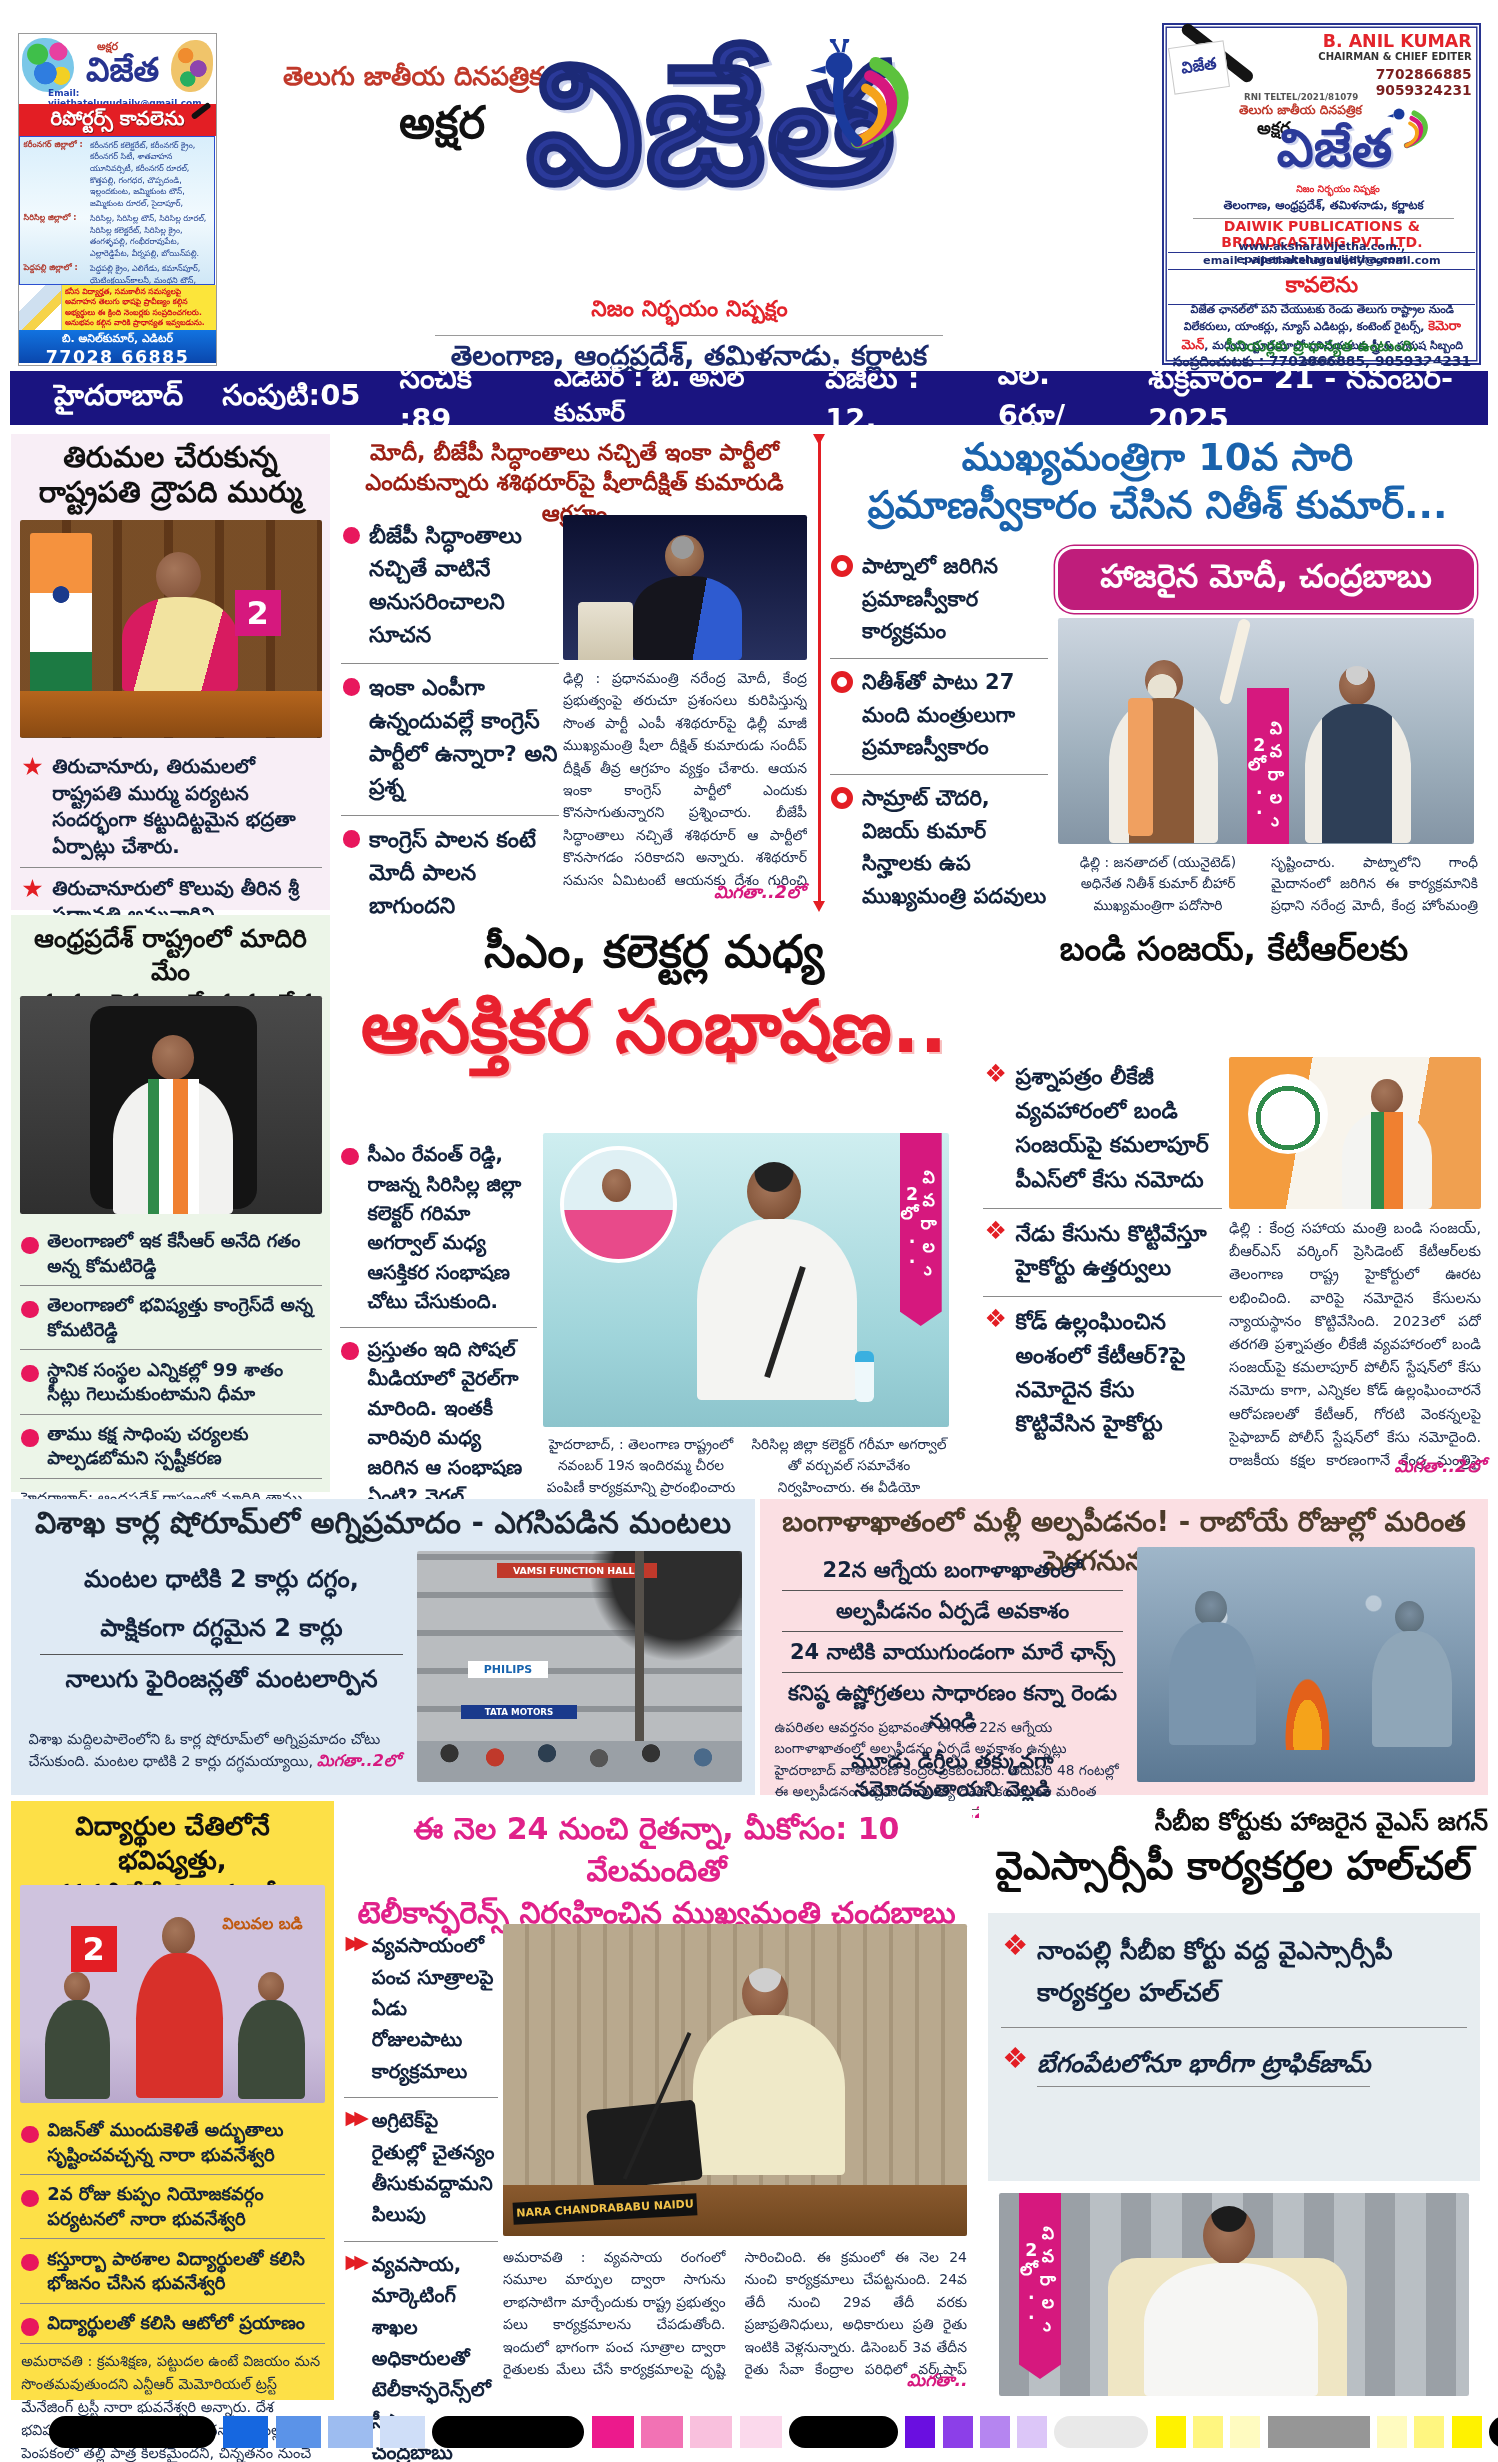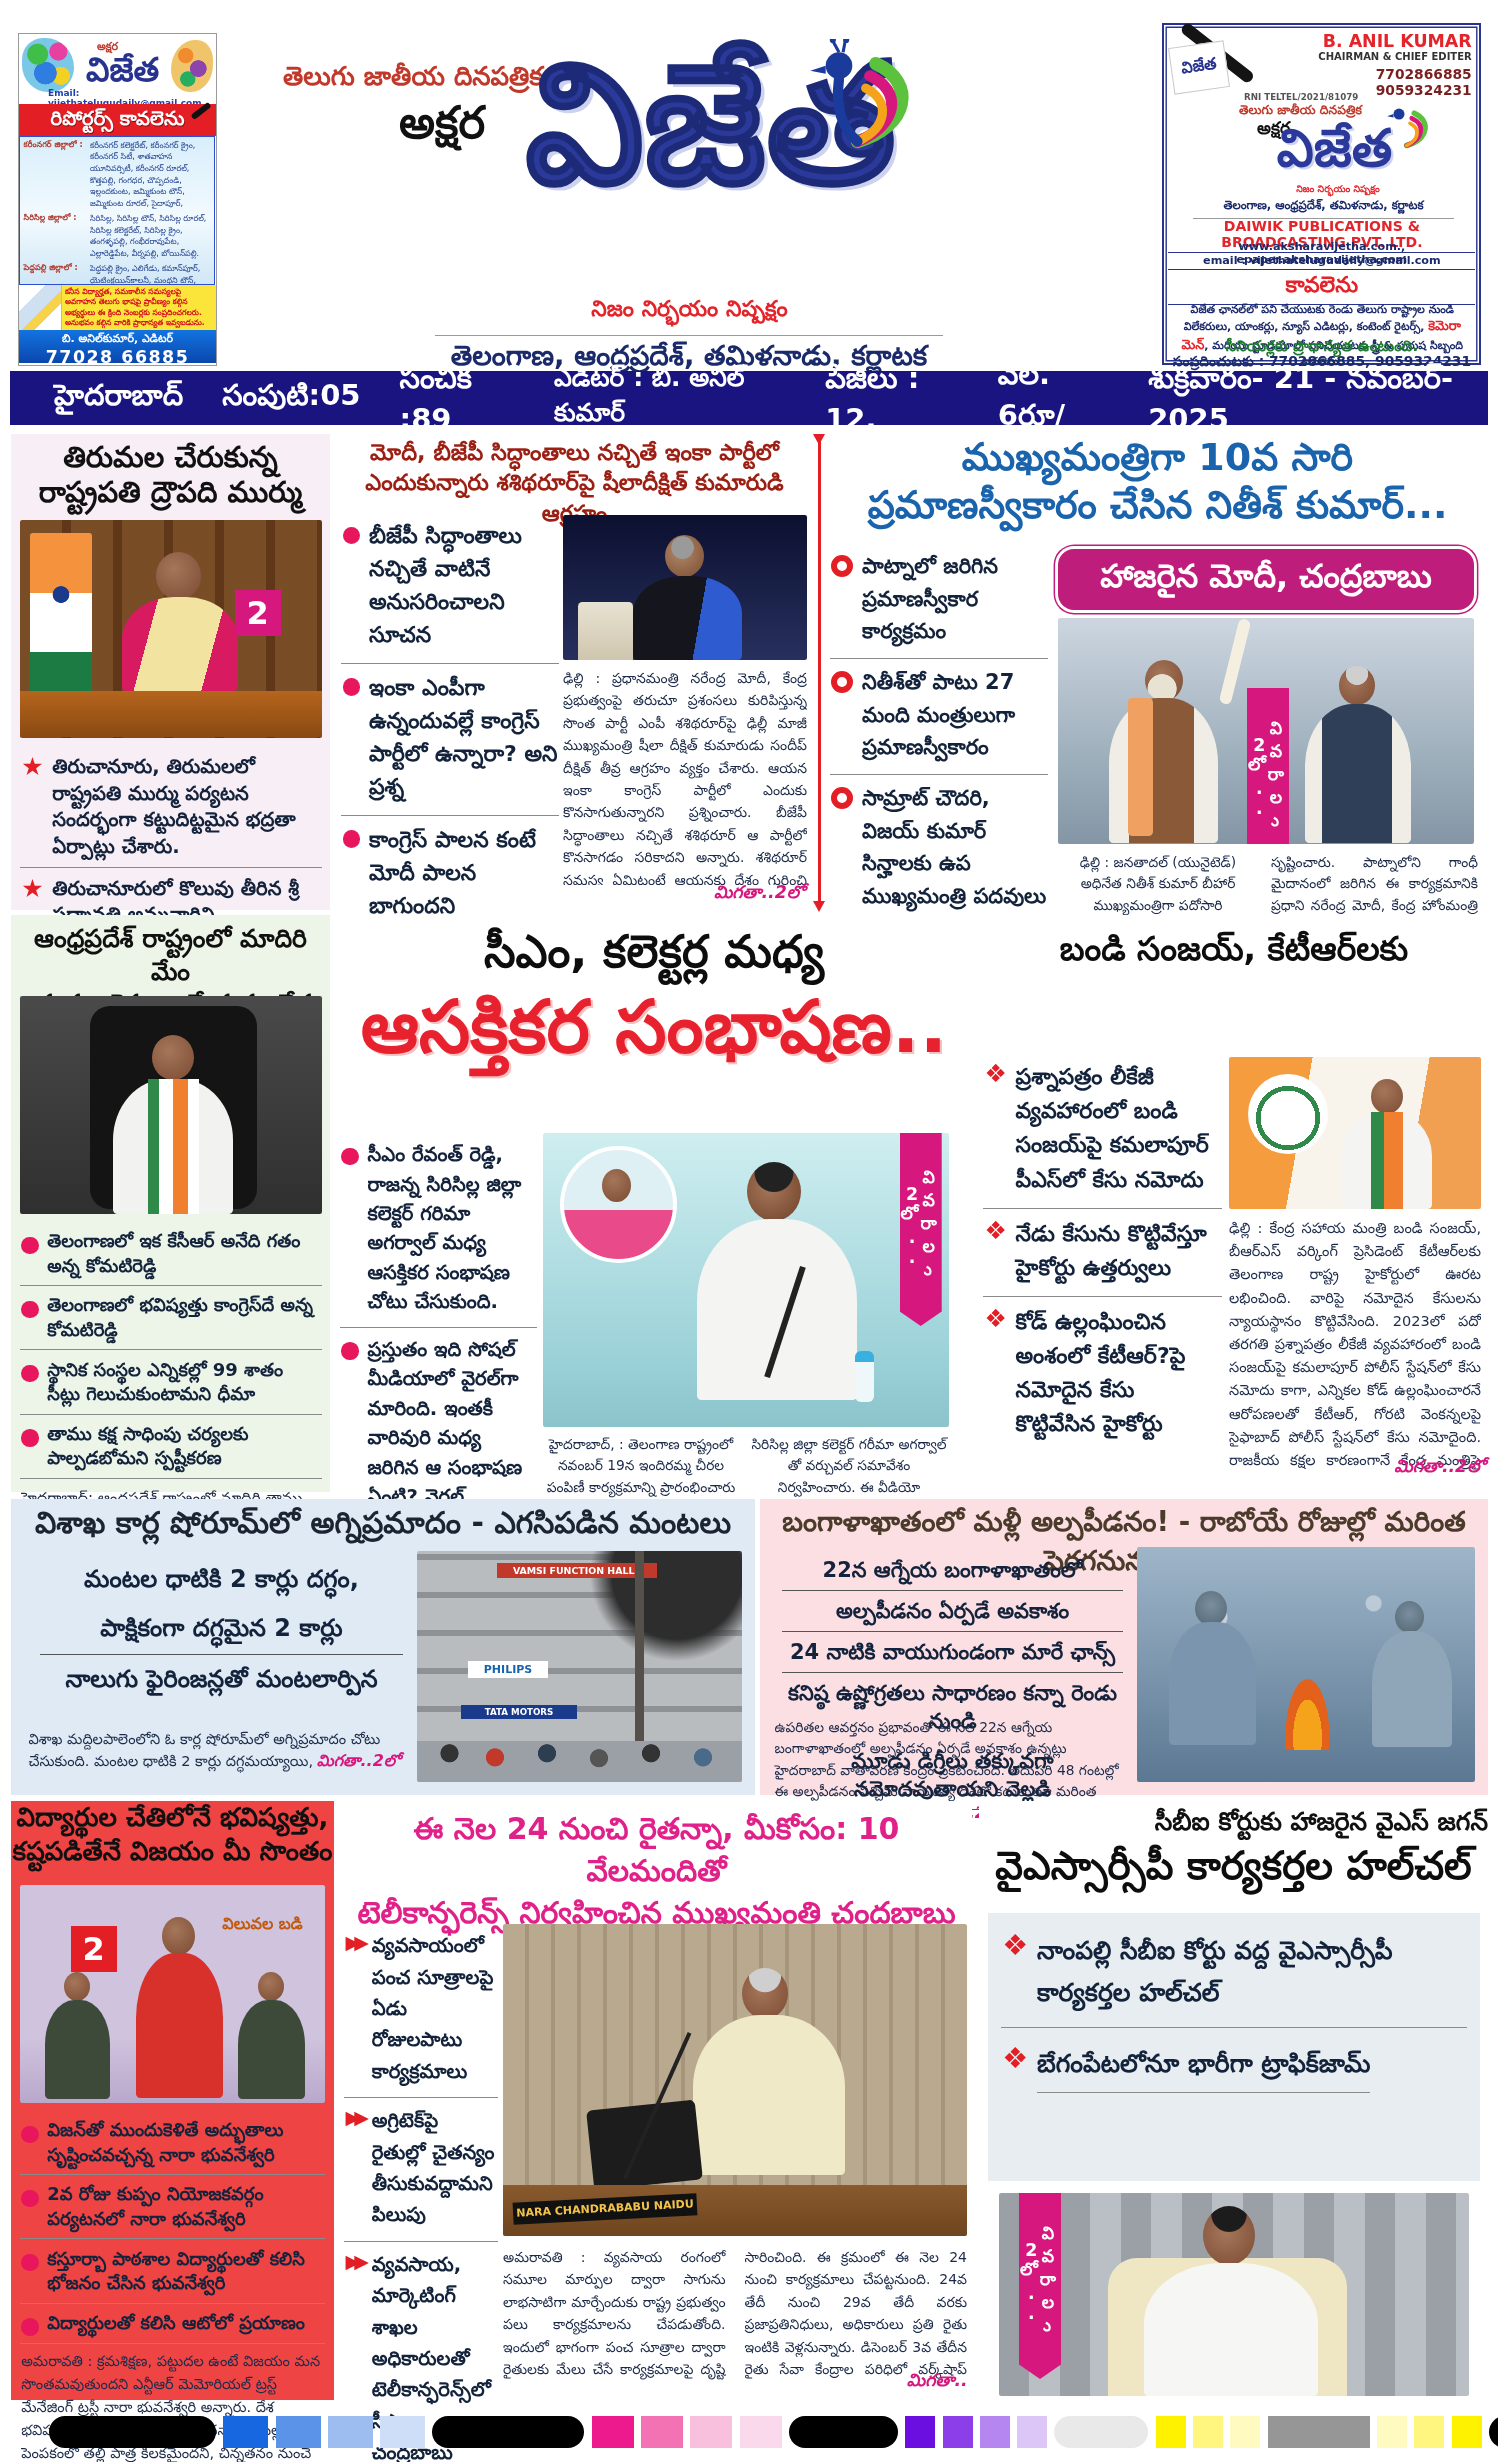--- a/index.html
+++ b/index.html
@@ -349,21 +349,21 @@
     </div>
     <div class="photo" style="left:377px;top:48px;width:338px;height:235px;background:radial-gradient(circle at 24% 30%,rgba(255,255,255,.5) 0 8.7px,transparent 10px),radial-gradient(circle at 70% 24%,rgba(255,255,255,.4) 0 7.3px,transparent 8.7px),linear-gradient(180deg,#9fb6c9,#5b7893);">
       <div style="position:absolute;left:145px;top:123px;width:51px;height:80px;background:radial-gradient(ellipse at 50% 85%,#f5a31a 0 40%,#e3611a 40% 60%,transparent 62%),radial-gradient(ellipse at 50% 55%,#ffd24a 0 26%,transparent 30%);"></div>
       <div class="head" style="left:58px;top:44px;width:32px;height:35px;background:radial-gradient(circle at 50% 40%,#7a8ea0,#54656f);"></div>
       <div class="torso" style="left:32px;top:75px;width:87px;height:123px;background:#7a95ad;"></div>
       <div class="head" style="left:258px;top:54px;width:29px;height:32px;background:radial-gradient(circle at 50% 40%,#7a8ea0,#54656f);"></div>
       <div class="torso" style="left:235px;top:84px;width:80px;height:116px;background:#8fa6b8;"></div>
     </div>
   </div>
 
-  <div class="abs" style="left:11px;top:1801px;width:323px;height:599px;background:#ef4444;padding:0;box-sizing:border-box;">
+  <div class="abs" style="left:11px;top:1801px;width:323px;height:599px;background:#fde047;padding:9px;box-sizing:border-box;">
     <div style="text-align:center;font-size:26px;font-weight:bold;color:#111;line-height:1.3;">విద్యార్థుల చేతిలోనే భవిష్యత్తు,</div>
     <div style="text-align:center;font-size:26px;font-weight:bold;color:#111;line-height:1.3;">కష్టపడితేనే విజయం మీ సొంతం</div>
     <div class="photo" style="left:8.7px;top:84px;width:305px;height:218px;background:linear-gradient(180deg,#cfc3de 0 70%,#b9a8cc);">
       <div style="position:absolute;right:22px;top:29px;color:#c05a10;font-weight:bold;font-size:16px;">విలువల బడి</div>
       <div class="badge2" style="left:51px;top:41px;">2</div>
       <div class="head" style="left:142px;top:32px;width:33px;height:38px;"></div>
       <div class="torso" style="left:116px;top:68px;width:87px;height:145px;background:#d8302a;"></div>
       <div class="head" style="left:44px;top:87px;width:26px;height:29px;"></div>
       <div class="torso" style="left:25px;top:115px;width:65px;height:99px;background:#3d4a3a;"></div>
       <div class="head" style="left:238px;top:87px;width:26px;height:29px;"></div>
@@ -425,21 +425,21 @@
   <div class="abs" style="left:979px;top:1801px;width:509px;height:599px;background:#fff;">
     <div style="text-align:right;font-size:25px;font-weight:bold;color:#111;margin-top:5.8px;">సీబీఐ కోర్టుకు హాజరైన వైఎస్ జగన్</div>
     <div style="text-align:center;font-size:39px;font-weight:bold;color:#0d0d0d;line-height:1.25;">వైఎస్సార్సీపీ కార్యకర్తల హల్‌చల్</div>
     <div style="position:absolute;left:8.7px;top:112px;width:492px;height:268px;background:#e7edf0;padding:10px 13px;box-sizing:border-box;">
       <div class="bul" style="border-bottom:1.5px solid #8a8a8a;padding-bottom:14.5px;">
         <span class="dia" style="font-size:29px;">❖</span>
         <span class="btext" style="font-size:25px;line-height:1.65;">నాంపల్లి సీబీఐ కోర్టు వద్ద వైఎస్సార్సీపీ కార్యకర్తల హల్‌చల్</span>
       </div>
       <div class="bul" style="padding-top:14.5px;">
         <span class="dia" style="font-size:29px;">❖</span>
-        <span class="btext" style="font-size:25px;line-height:1.65;border-bottom:1.5px solid #8a8a8a;padding-bottom:8px;">బేగంపేటలోనూ భారీగా ట్రాఫిక్‌జామ్</span>
+        <span class="btext" style="font-size:25px;line-height:1.65;border-bottom:1.5px solid #8a8a8a;padding-bottom:2px;font-style:italic;">బేగంపేటలోనూ భారీగా ట్రాఫిక్‌జామ్</span>
       </div>
     </div>
     <div class="photo" style="left:20px;top:392px;width:470px;height:203px;background:repeating-linear-gradient(90deg,#9aa0a6 0 30px,#b9bfc4 30px 61px);">
       <div style="position:absolute;left:109px;top:65px;width:239px;height:138px;background:#efe6c4;border-radius:29px 29px 0 0;"></div>
       <div class="head" style="left:204px;top:13px;width:52px;height:59px;background:radial-gradient(circle at 50% 14%,#1c1c1c 0 30%,transparent 32%),radial-gradient(circle at 44% 46%,#a5765a,#7b4a32);"></div>
       <div class="torso" style="left:145px;top:70px;width:174px;height:133px;background:#f6f6f4;"></div>
       <div class="ribbon" style="left:20px;top:0;height:157px;">వివరాలు 2లో..</div>
     </div>
   </div>
 

